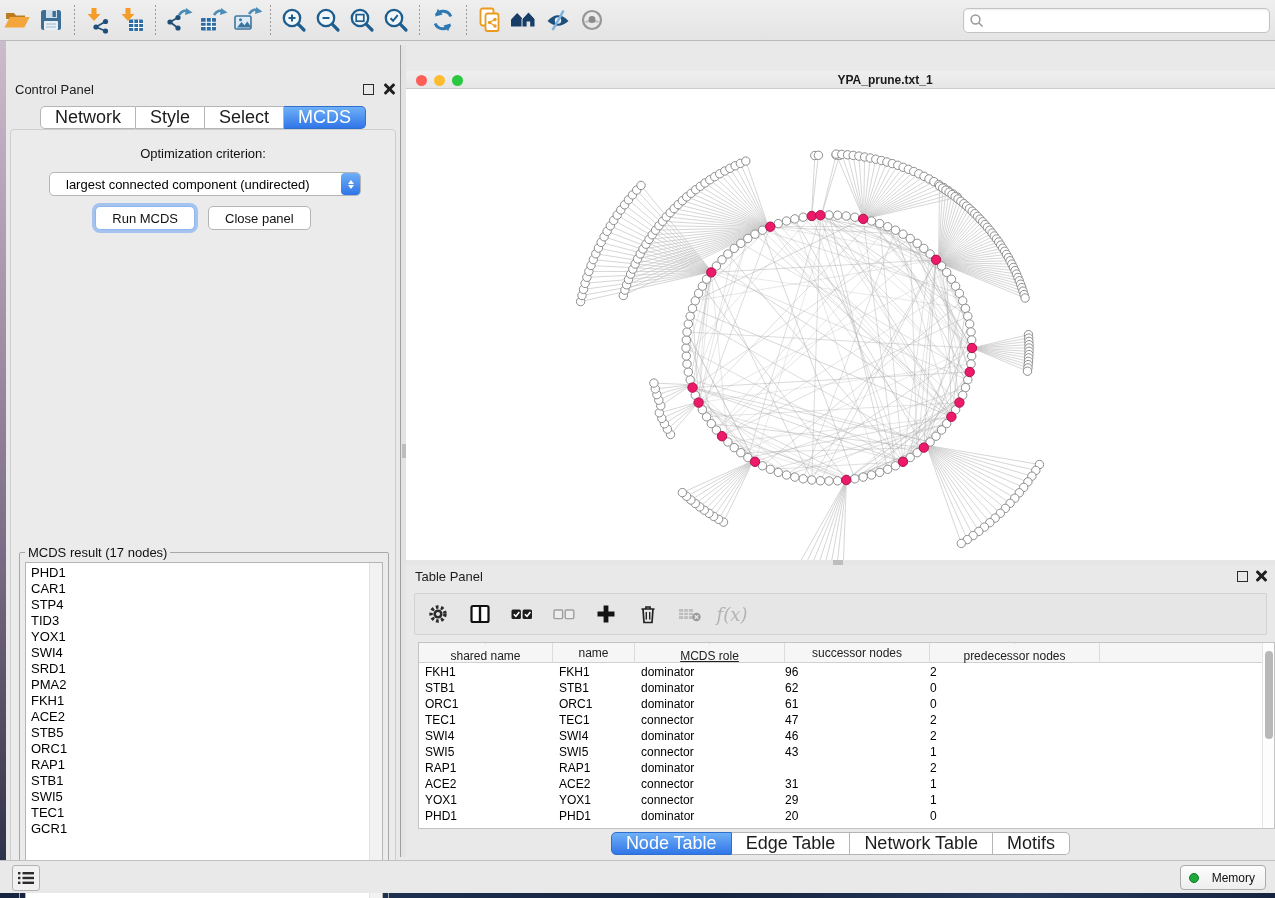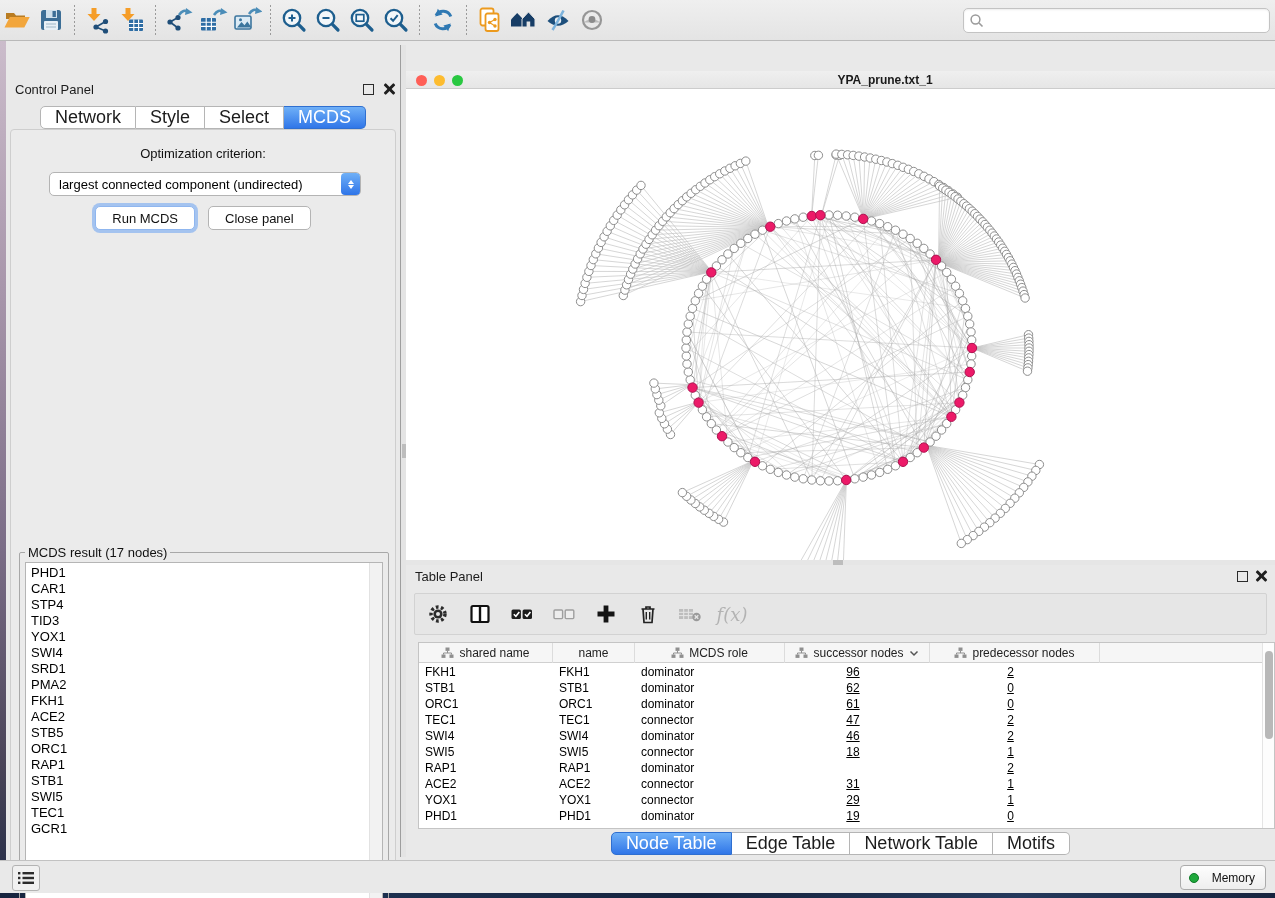--- a/index.html
+++ b/index.html
@@ -40,21 +40,21 @@
     border:1px solid #b5b5b5; border-left:none; color:#1c1c1c; }
   .tab:first-child { border-left:1px solid #b5b5b5; border-radius:5px 0 0 5px; }
   .tab:last-child { border-radius:0 5px 5px 0; }
   .tab.sel { background:linear-gradient(#6fb0f7,#3076e8); color:#fff; border-color:#2f6fd0; }
 
   .cp-content { position:absolute; left:4px; top:51px; width:386px; height:757px;
     background:#ebebeb; border:1px solid #cecece; border-radius:4px; }
   .opt-label { text-align:center; margin-top:16px; font-size:13px; color:#111; }
   .dropdown { position:absolute; left:38px; top:42px; width:312px; height:24px; background:#fff;
     border:1px solid #b4b4b4; border-radius:5px; font-size:13px; display:flex; align-items:center; }
-  .dropdown .val { flex:1; padding-left:9px; white-space:nowrap; overflow:hidden; }
+  .dropdown .val { flex:1; padding-left:16px; white-space:nowrap; overflow:hidden; }
   .stepper { width:19px; height:22px; margin-right:0px; border-radius:4px;
     background:linear-gradient(#6fb0f7,#2e74e8); display:flex; flex-direction:column; align-items:center; justify-content:center; gap:1px; }
   .stepper i { width:0; height:0; border-left:3.5px solid transparent; border-right:3.5px solid transparent; }
   .stepper i.up { border-bottom:4.5px solid #fff; }
   .stepper i.dn { border-top:4.5px solid #fff; }
   .btn-row { position:absolute; left:0; top:76px; width:100%; display:flex; justify-content:center; gap:13px; }
   .btn { height:24px; padding:0 16px; background:#fff; border:1px solid #b4b4b4; border-radius:5px; font-size:13px; color:#111; }
   .btn.focus { border-color:#8fb6ef; box-shadow:0 0 0 3px rgba(106,163,243,.55); }
 
   fieldset.mcds { position:absolute; left:8px; top:415px; width:370px; height:372px;
@@ -83,27 +83,27 @@
   .table-panel { position:absolute; left:406px; top:565px; width:869px; height:292px; background:#e9e9e9; }
   .tp-float { left:831px; } .tp-close { left:849px; }
   .tp-toolbar { position:absolute; left:8px; top:28px; width:853px; height:42px; background:#e6e6e6;
     border:1px solid #d2d2d2; border-radius:2px; display:flex; align-items:center; padding-left:10px; gap:16px; }
   .tp-ic { width:26px; height:26px; display:flex; align-items:center; justify-content:center; }
   .fx { font-family:"DejaVu Serif", serif; font-style:italic; font-size:18px; color:#b3b3b3; }
 
   .grid { position:absolute; left:12px; top:77px; width:857px; height:187px; background:#fff; border:1px solid #c4c4c4; }
   .grid-header { position:absolute; left:0; top:0; height:20px; right:12px; background:#f6f6f6; border-bottom:1px solid #d0d0d0; display:flex; }
   .gh-cell { height:20px; border-right:1px solid #dcdcdc; display:flex; align-items:center; justify-content:center; gap:5px;
-    font-size:12px; color:#222; }
+    font-size:12px; color:#222;flex-direction:column; }
   .gh-cell .lbl { white-space:nowrap; }
   .grid-rows { position:absolute; left:0; top:21px; right:12px; bottom:0; overflow:hidden; }
   .g-row { display:flex; height:16px; }
   .g-cell { font-size:12px; color:#000; line-height:16px; white-space:nowrap; overflow:hidden; }
   .g-cell.left { padding-left:6px; text-align:left; }
-  .g-cell.right { padding-right:9px; text-align:center;text-decoration:underline; }
+  .g-cell.right { padding-right:9px; text-align:left; }
   .grid-scroll { position:absolute; right:0; top:0; bottom:0; width:12px; background:#fdfdfd; border-left:1px solid #e4e4e4; }
   .grid-scroll .thumb { position:absolute; left:1.5px; top:8px; width:8px; height:88px; background:#b8b8b8; border-radius:4px; }
 
   .tp-tabs { position:absolute; left:0; top:267px; width:100%; display:flex; justify-content:center;text-align:right; }
 
   
   .status-bar { position:absolute; left:0; top:860px; width:1275px; height:33px; background:#e9e9e9; border-top:1px solid #c2c2c2; }
   .list-btn { position:absolute; left:12px; top:4px; width:28px; height:26px; background:#f1f1f1; border:1px solid #b3b3b3; border-radius:3px;
     display:flex; align-items:center; justify-content:center; }
   .memory-btn { position:absolute; right:9px; top:4px; height:25px; padding:0 10px 0 8px; background:linear-gradient(#fdfdfd,#eee);
@@ -1051,21 +1051,21 @@
                 <rect x="0.5" y="7.5" width="4" height="3.4"></rect>
                 <rect x="8.5" y="7.5" width="4" height="3.4"></rect>
               </g>
               <path d="M6.5 4 v2 M2.5 7.5 v-1.5 h8 v1.5" stroke="#8f8f8f" fill="none" stroke-width="1"></path>
             </svg>
             <span class="lbl">shared name</span>
           </div>
           <div class="gh-cell" style="width: 82px;">
             <span class="lbl">name</span>
           </div>
-          <div class="gh-cell" style="width: 150px;">
+          <div class="gh-cell" style="width: 150px; text-decoration: underline;">
             <svg width="13" height="12" viewBox="0 0 13 12">
               <g fill="#8f8f8f">
                 <rect x="4.5" y="0.5" width="4" height="3.4"></rect>
                 <rect x="0.5" y="7.5" width="4" height="3.4"></rect>
                 <rect x="8.5" y="7.5" width="4" height="3.4"></rect>
               </g>
               <path d="M6.5 4 v2 M2.5 7.5 v-1.5 h8 v1.5" stroke="#8f8f8f" fill="none" stroke-width="1"></path>
             </svg>
             <span class="lbl">MCDS role</span>
           </div>
@@ -1128,21 +1128,21 @@
             <div class="g-cell left" style="width: 134px;">SWI4</div>
             <div class="g-cell left" style="width: 82px;">SWI4</div>
             <div class="g-cell left" style="width: 150px;">dominator</div>
             <div class="g-cell right" style="width: 145px;">46</div>
             <div class="g-cell right" style="width: 170px;">2</div>
           </div>
           <div class="g-row">
             <div class="g-cell left" style="width: 134px;">SWI5</div>
             <div class="g-cell left" style="width: 82px;">SWI5</div>
             <div class="g-cell left" style="width: 150px;">connector</div>
-            <div class="g-cell right" style="width: 145px;">18</div>
+            <div class="g-cell right" style="width: 145px;">43</div>
             <div class="g-cell right" style="width: 170px;">1</div>
           </div>
           <div class="g-row">
             <div class="g-cell left" style="width: 134px;">RAP1</div>
             <div class="g-cell left" style="width: 82px;">RAP1</div>
             <div class="g-cell left" style="width: 150px;">dominator</div>
             <div class="g-cell right" style="width: 145px; margin-top: 40px;">35</div>
             <div class="g-cell right" style="width: 170px;">2</div>
           </div>
           <div class="g-row">
@@ -1156,21 +1156,21 @@
             <div class="g-cell left" style="width: 134px;">YOX1</div>
             <div class="g-cell left" style="width: 82px;">YOX1</div>
             <div class="g-cell left" style="width: 150px;">connector</div>
             <div class="g-cell right" style="width: 145px;">29</div>
             <div class="g-cell right" style="width: 170px;">1</div>
           </div>
           <div class="g-row">
             <div class="g-cell left" style="width: 134px;">PHD1</div>
             <div class="g-cell left" style="width: 82px;">PHD1</div>
             <div class="g-cell left" style="width: 150px;">dominator</div>
-            <div class="g-cell right" style="width: 145px;">19</div>
+            <div class="g-cell right" style="width: 145px;">20</div>
             <div class="g-cell right" style="width: 170px;">0</div>
           </div>
         </div>
       <div class="grid-scroll">
           <div class="thumb"></div>
         </div>
     </div>
 
     <div class="tp-tabs" id="tp-tabs">
         <div class="tab sel">Node Table</div>

